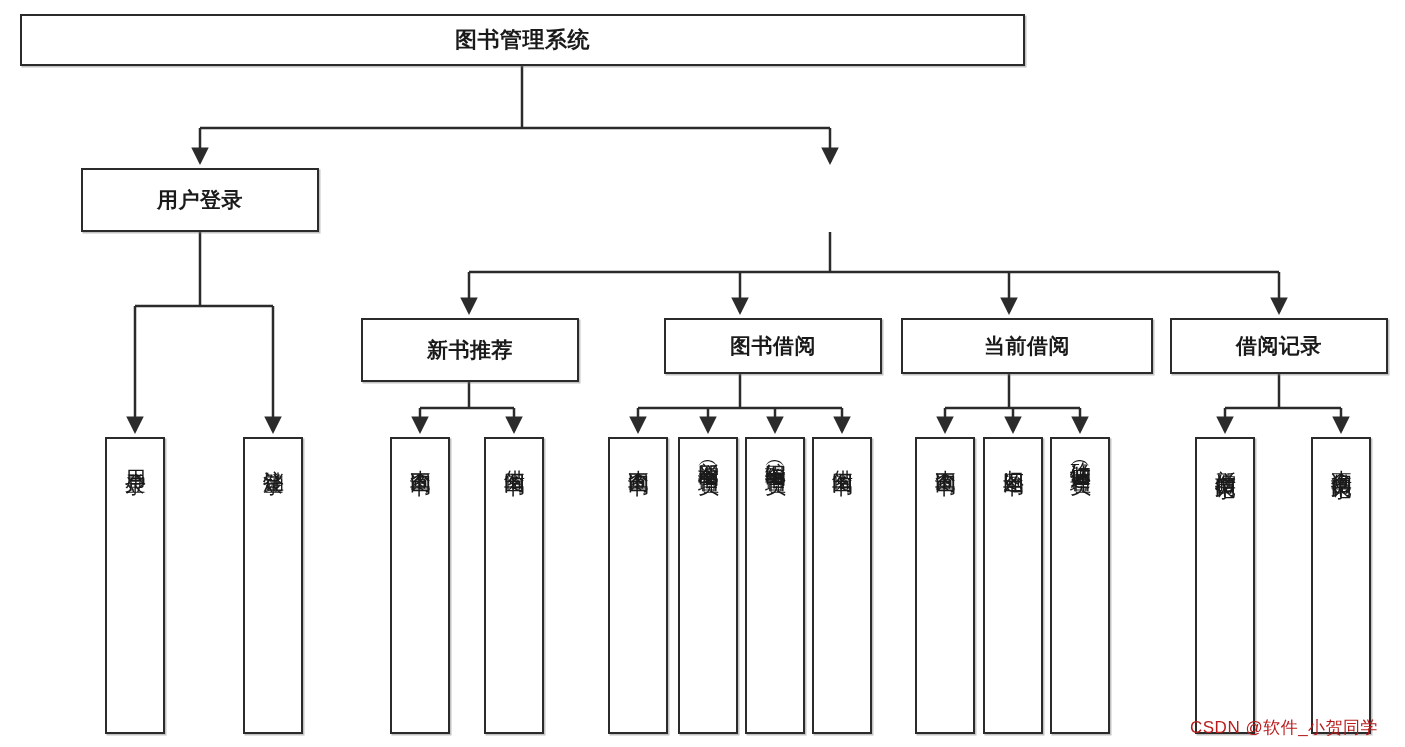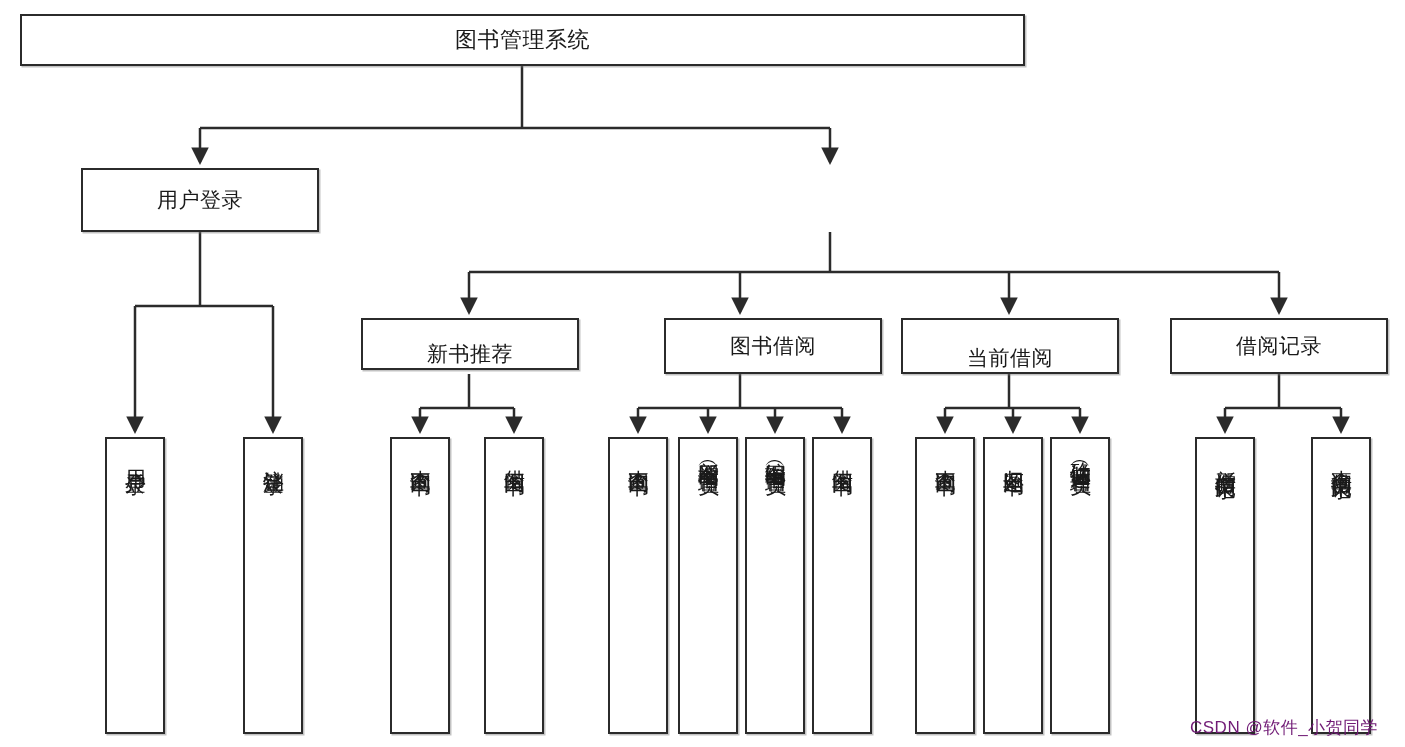--- a/index.html
+++ b/index.html
@@ -35,40 +35,41 @@
   }
   .node .label {
     display: block;
     text-align: center;
     line-height: 1.28;
     letter-spacing: 0.5px;
   }
   .node.horizontal .label {
     writing-mode: horizontal-tb;
     font-size: 21px;
+    font-weight: bold;
   }
   .node.vertical {
     align-items: flex-start;
     justify-content: center;
     padding-top: 14px;
   }
   .node.vertical .label {
     writing-mode: vertical-rl;
     text-orientation: upright;
     font-size: 21px;
     letter-spacing: 2px;
     white-space: nowrap;
   }
   .node.root .label { font-size: 22px; }
   .watermark {
     position: absolute;
     left: 1190px;
     top: 716px;
     font-size: 17px;
-    color: #701a75;
+    color: #b91c1c;
     white-space: nowrap;
     letter-spacing: 0.5px;
   }
 </style>
 </head>
 <body>
 
 <div id="canvas">
 
   <svg id="svg-layer" viewBox="0 0 1405 747" xmlns="http://www.w3.org/2000/svg">
@@ -122,27 +123,27 @@
   </svg>
 
   <div class="node horizontal root" style="left:20px; top:14px; width:1005px; height:52px;">
     <span class="label">图书管理系统</span>
   </div>
 
   <div class="node horizontal" style="left:81px; top:168px; width:238px; height:64px;">
     <span class="label">用户登录</span>
   </div>
 
-  <div class="node horizontal" style="left:361px; top:318px; width:218px; height:52px;align-items:flex-end;">
+  <div class="node horizontal" style="left:361px; top:318px; width:218px; height:64px;">
     <span class="label">新书推荐</span>
   </div>
   <div class="node horizontal" style="left:632px; top:318px; width:218px; height:56px;margin-left:32px;">
     <span class="label">图书借阅</span>
   </div>
-  <div class="node horizontal" style="left:901px; top:318px; width:218px; height:56px;align-items:flex-end;">
+  <div class="node horizontal" style="left:901px; top:318px; width:252px; height:56px;">
     <span class="label">当前借阅</span>
   </div>
   <div class="node horizontal" style="left:1170px; top:318px; width:218px; height:56px;">
     <span class="label">借阅记录</span>
   </div>
 
   <div class="node vertical" style="left:105px; top:437px; width:60px; height:297px;">
     <span class="label">用户登录</span>
   </div>
   <div class="node vertical" style="left:243px; top:437px; width:60px; height:297px;">

